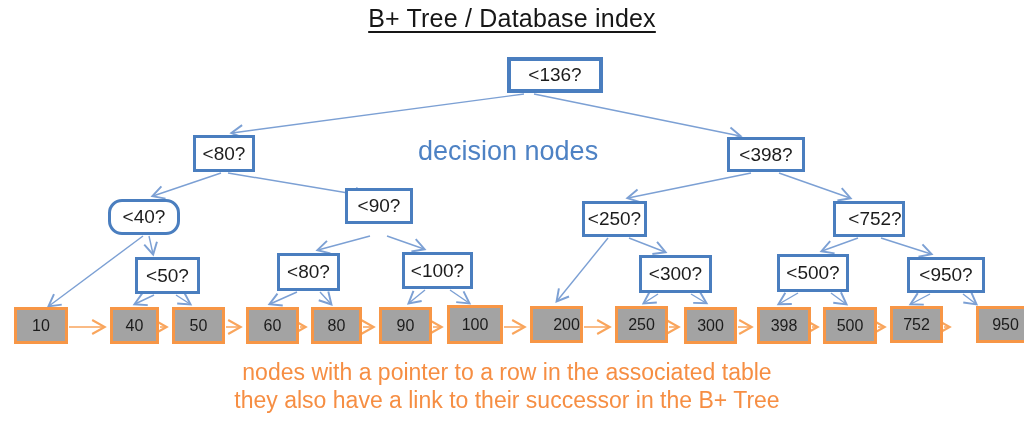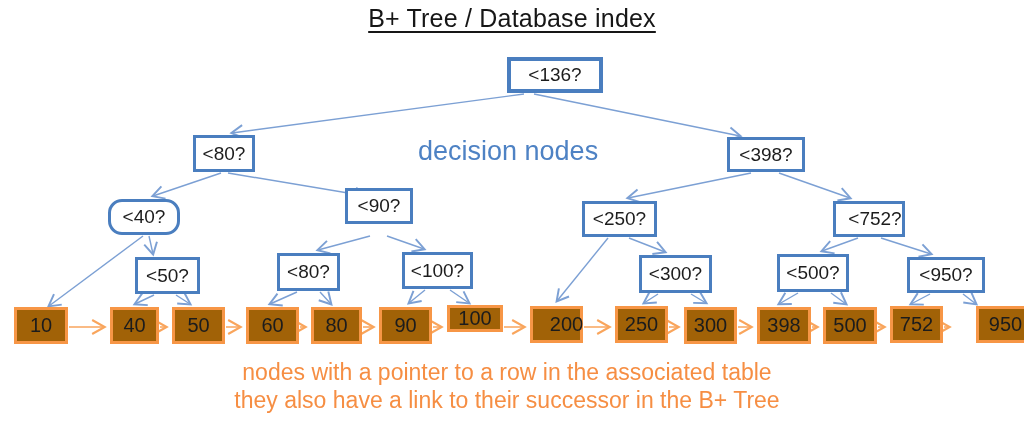--- a/index.html
+++ b/index.html
@@ -12,23 +12,23 @@
   .title-text{
     font-size:25px;color:#161616;text-decoration:underline;
     text-underline-offset:4px;letter-spacing:0.2px;
   }
   .dnode{
     border:3px solid #4a7ebf;background:#ffffff;color:#1c1c1c;
     display:flex;align-items:center;justify-content:center;
     font-size:19px;box-sizing:border-box;
   }
   .leaf{
-    border:3px solid #f79646;background:#a16207;color:#1c1c1c;
+    border:3px solid #f79646;background:#a3a3a3;color:#1c1c1c;
     display:flex;align-items:center;justify-content:center;
-    font-size:20px;box-sizing:border-box;
+    font-size:16px;box-sizing:border-box;
   }
   .decision-label{
     left:418px;top:136px;color:#4e82c4;font-size:27px;white-space:nowrap;
   }
   .caption{
     left:0;top:358px;width:1014px;text-align:center;color:#f68e43;
     font-size:23px;line-height:28px;
   }
   svg.overlay{position:absolute;left:0;top:0;pointer-events:none;}
 </style>
@@ -107,21 +107,21 @@
     </div>
   <div class="abs dnode" style="left:727px;top:137px;width:78px;height:35px;">
       <span>&lt;398?</span>
     </div>
   <div class="abs dnode" style="left:108px;top:199px;width:72px;height:36px;border-radius:14px;">
       <span>&lt;40?</span>
     </div>
   <div class="abs dnode" style="left:345px;top:188px;width:68px;height:36px;">
       <span>&lt;90?</span>
     </div>
-  <div class="abs dnode" style="left:582px;top:201px;width:75px;height:36px;">
+  <div class="abs dnode" style="left:582px;top:201px;width:65px;height:36px;">
       <span>&lt;250?</span>
     </div>
   <div class="abs dnode" style="left:833px;top:201px;width:72px;height:36px;padding-left:12px;">
       <span>&lt;752?</span>
     </div>
   <div class="abs dnode" style="left:135px;top:257px;width:65px;height:37px;">
       <span>&lt;50?</span>
     </div>
   <div class="abs dnode" style="left:277px;top:253px;width:63px;height:38px;">
       <span>&lt;80?</span>
@@ -150,21 +150,21 @@
     </div>
   <div class="abs leaf" style="left:246px;top:307px;width:53px;height:37px;">
       <span>60</span>
     </div>
   <div class="abs leaf" style="left:311px;top:307px;width:51px;height:37px;">
       <span>80</span>
     </div>
   <div class="abs leaf" style="left:379px;top:307px;width:53px;height:37px;">
       <span>90</span>
     </div>
-  <div class="abs leaf" style="left:447px;top:305px;width:56px;height:27px;">
+  <div class="abs leaf" style="left:447px;top:305px;width:56px;height:39px;">
       <span>100</span>
     </div>
   <div class="abs leaf" style="left:530px;top:306px;width:53px;height:37px;padding-left:20px;">
       <span>200</span>
     </div>
   <div class="abs leaf" style="left:615px;top:306px;width:53px;height:37px;">
       <span>250</span>
     </div>
   <div class="abs leaf" style="left:684px;top:307px;width:53px;height:37px;">
       <span>300</span>

